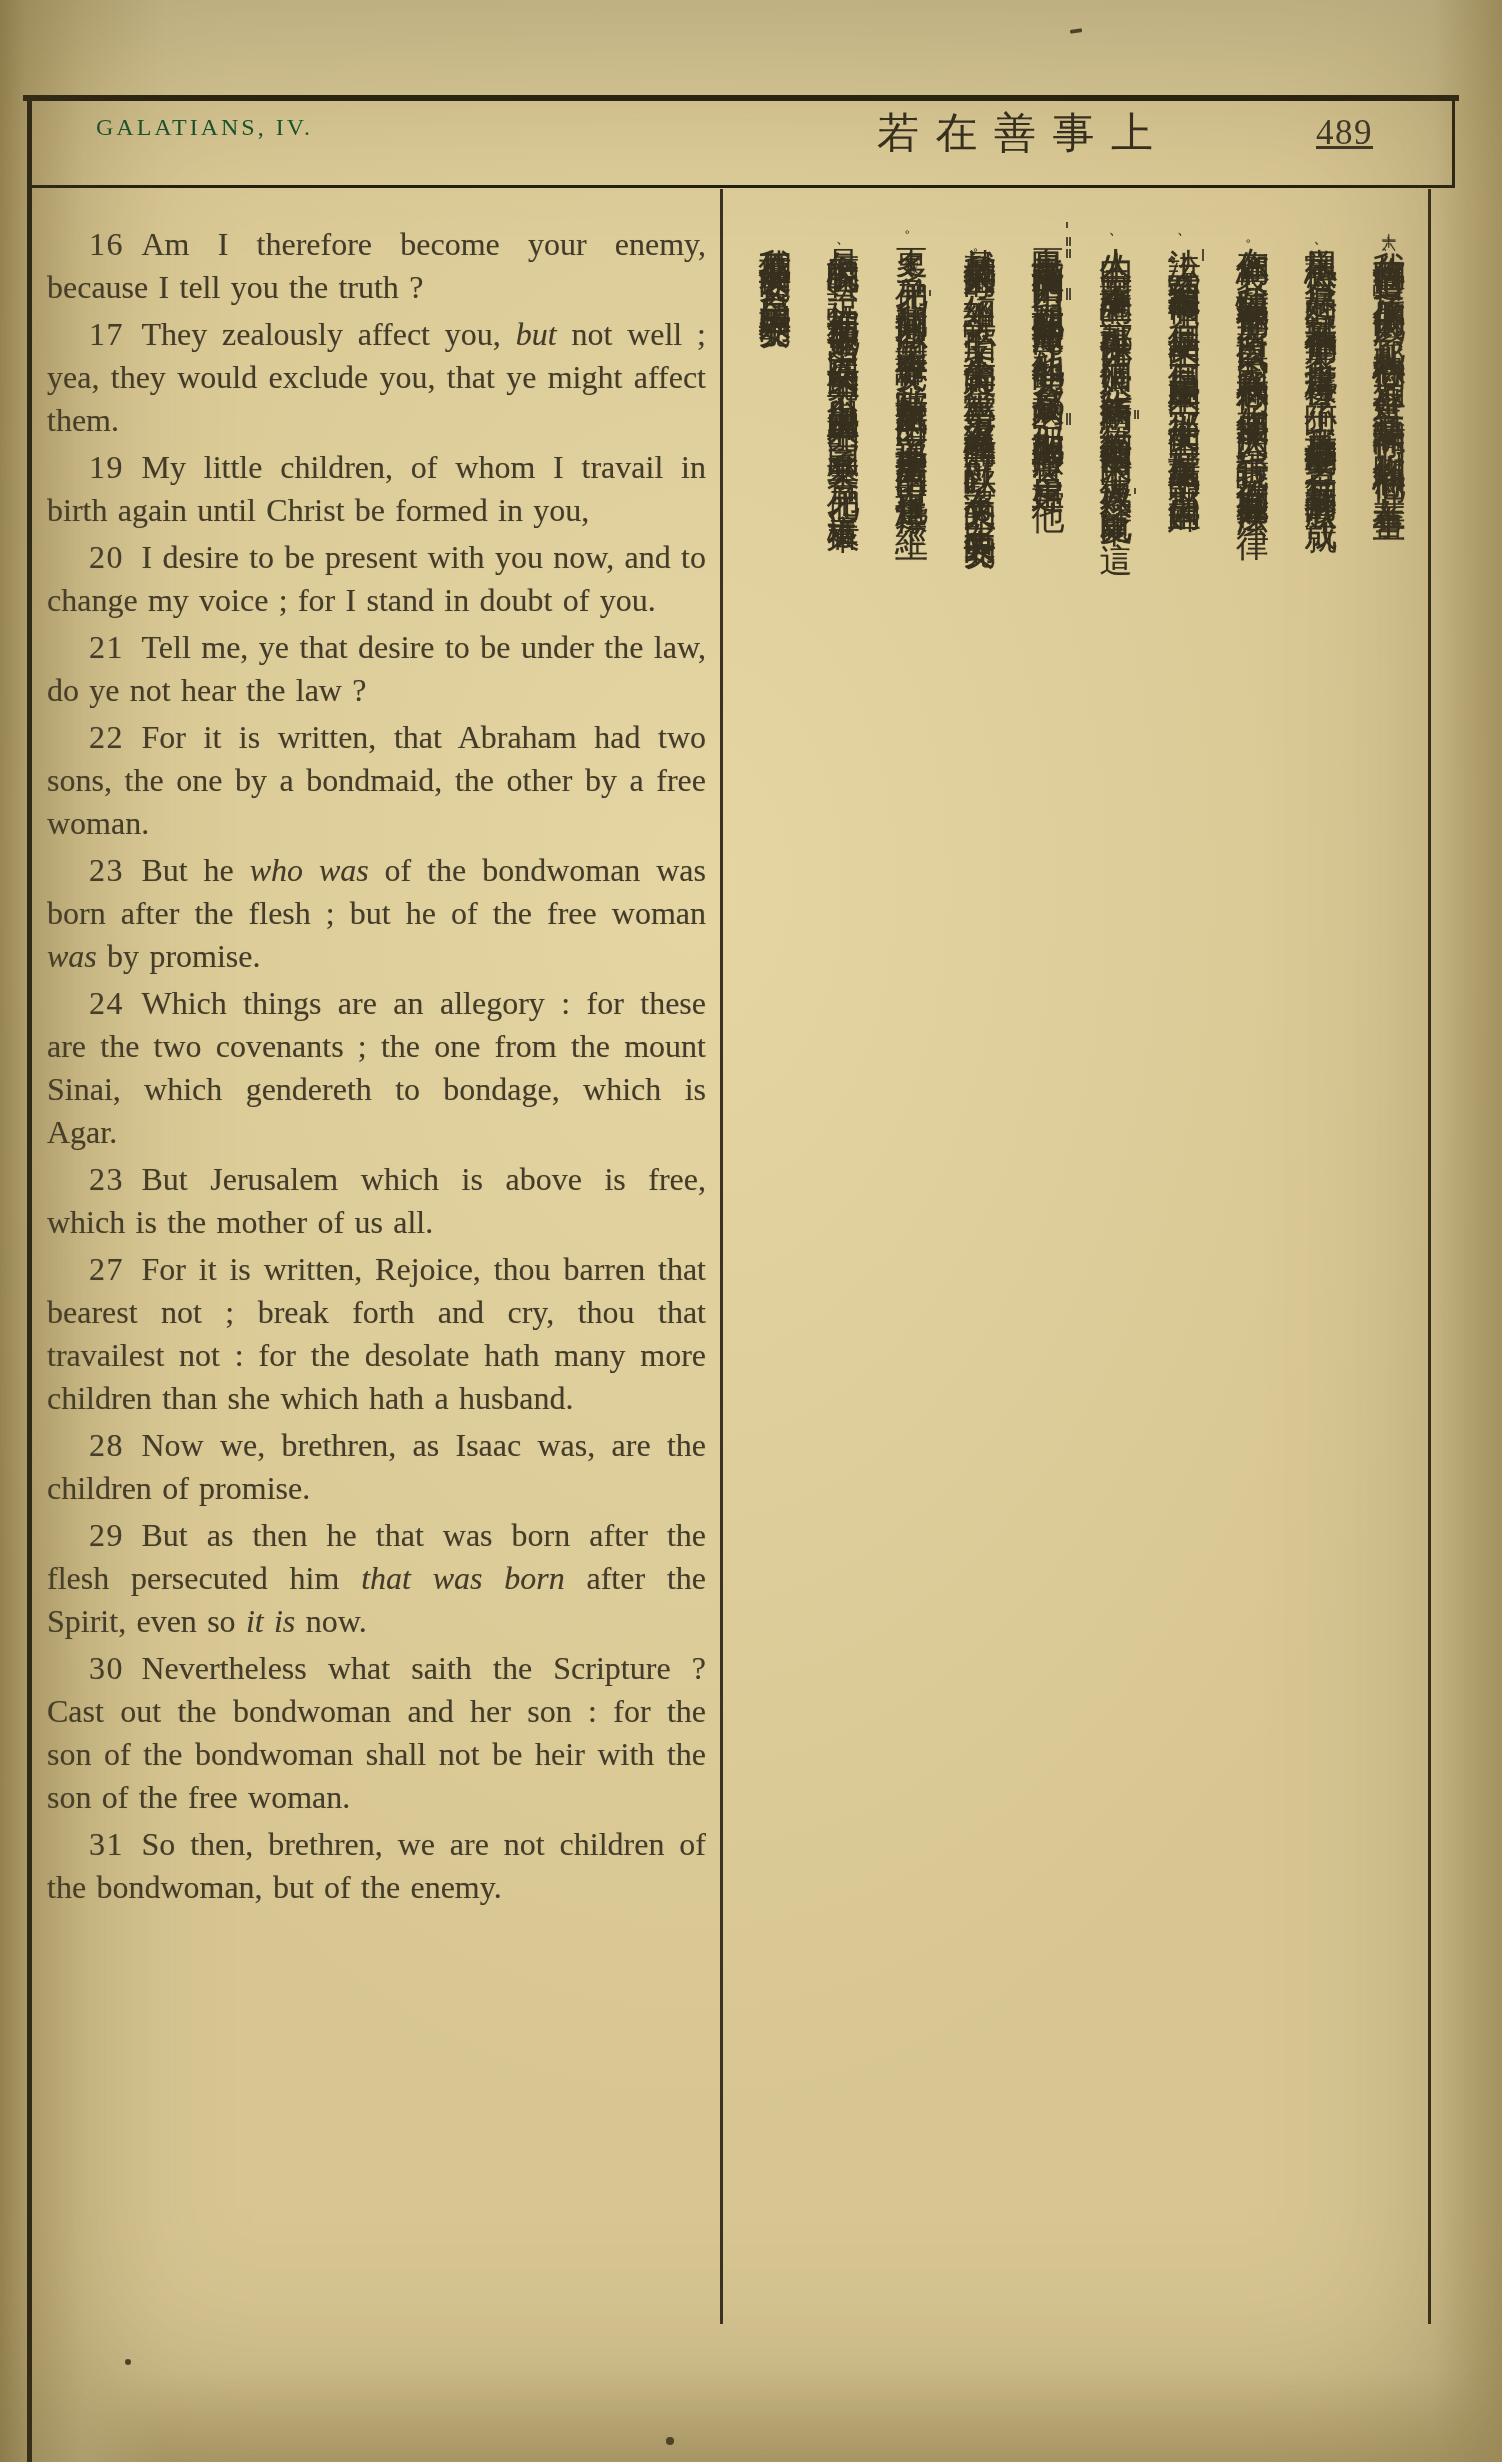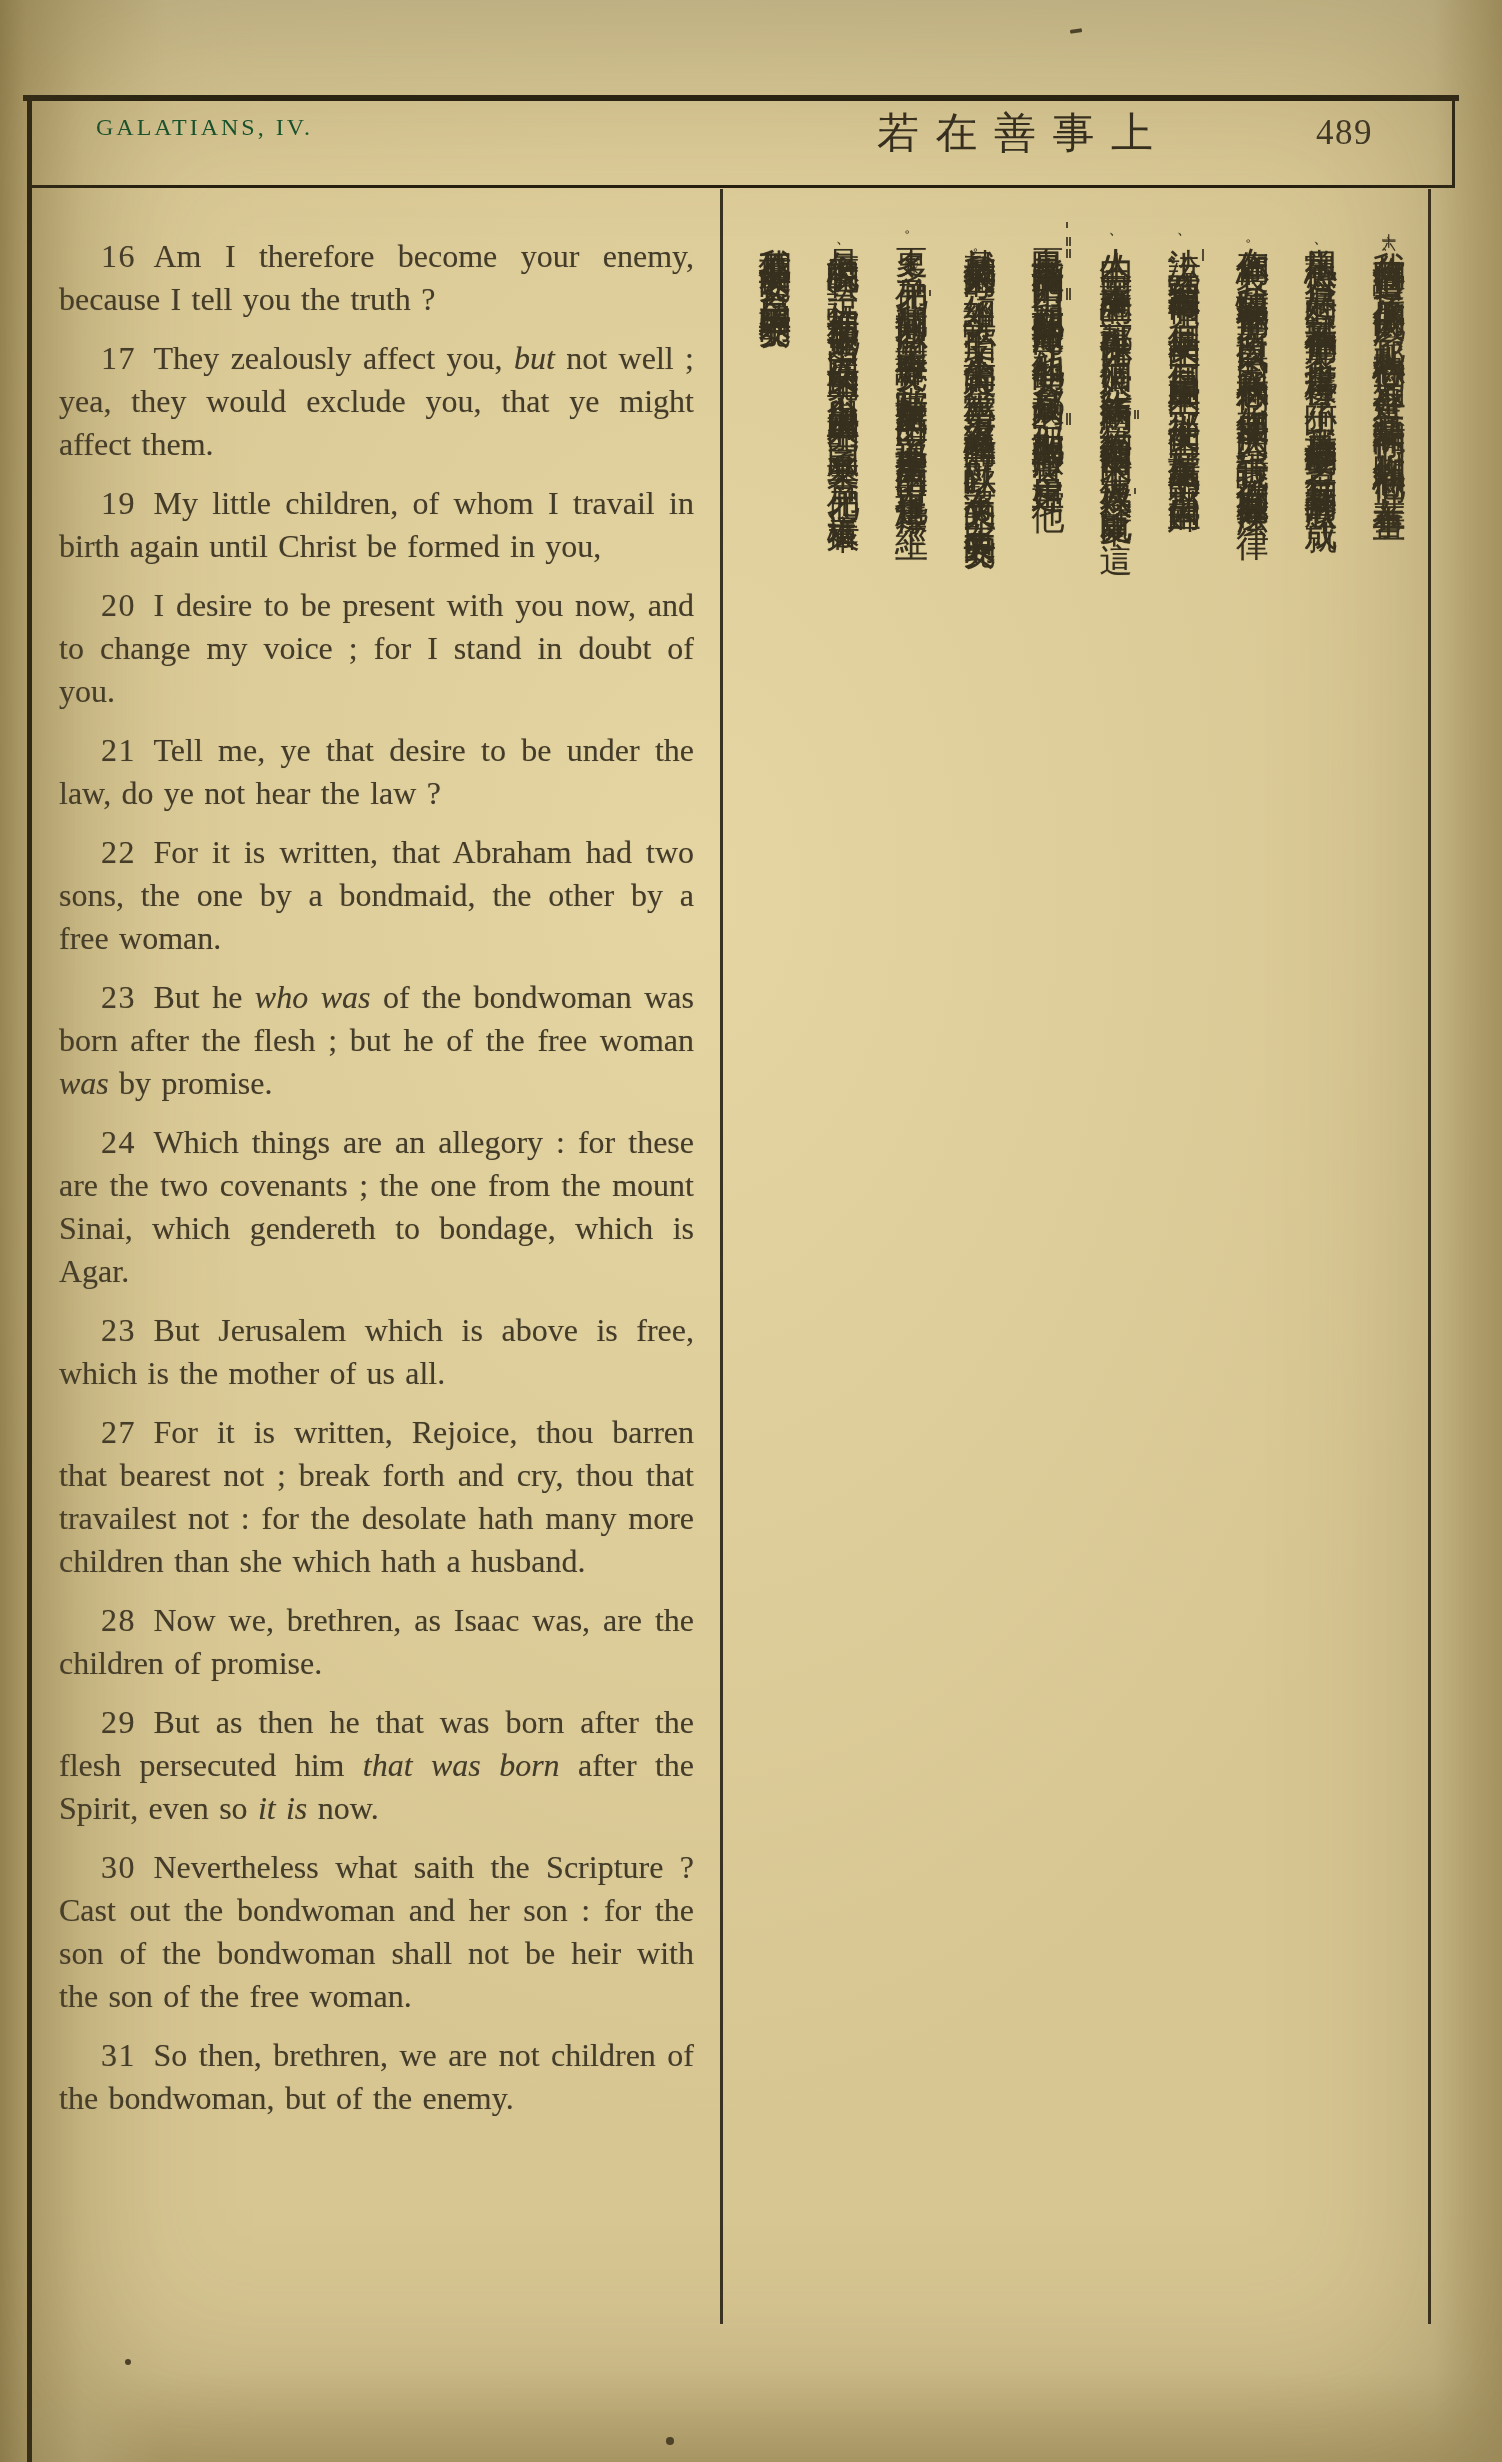--- a/index.html
+++ b/index.html
@@ -30,31 +30,31 @@
     position:absolute;left:96px;top:114px;width:315px;
     font-size:24px;letter-spacing:3px;color:#14532d;white-space:nowrap;
   }
   #hdr-cn{
     position:absolute;left:877px;top:105px;
     font-size:42px;letter-spacing:16.5px;color:#352e1f;white-space:nowrap;
     font-family:"Liberation Serif", serif;
   }
   #hdr-pg{
     position:absolute;left:1316px;top:113px;
-    font-size:35px;letter-spacing:1.5px;color:#3e3726;
+    font-size:35px;letter-spacing:1.5px;color:#3e3726;text-decoration:underline;
   }
 
   
   #english-col{
     position:absolute;left:43px;top:219px;width:667px;height:2111px;
     font-size:32px;line-height:43px;color:#443c2a;
     text-align:justify;word-spacing:2.3px;overflow:hidden;
     text-shadow:0 0 0.8px rgba(64,54,32,0.35);
   }
-  #english-col p.verse{margin:16px;text-indent:42px;font-family:Liberation Serif, serif;}
+  #english-col p.verse{margin:4px;text-indent:42px;font-family:Liberation Serif, serif;}
   #english-col .vnum{letter-spacing:1.5px;}
 
   
   #chinese-cols{
     position:absolute;left:742px;top:222px;width:680px;height:2115px;
     display:flex;flex-direction:row-reverse;justify-content:space-between;
     overflow:hidden;
   }
   .cn-col{
     writing-mode:vertical-rl;text-orientation:upright;

